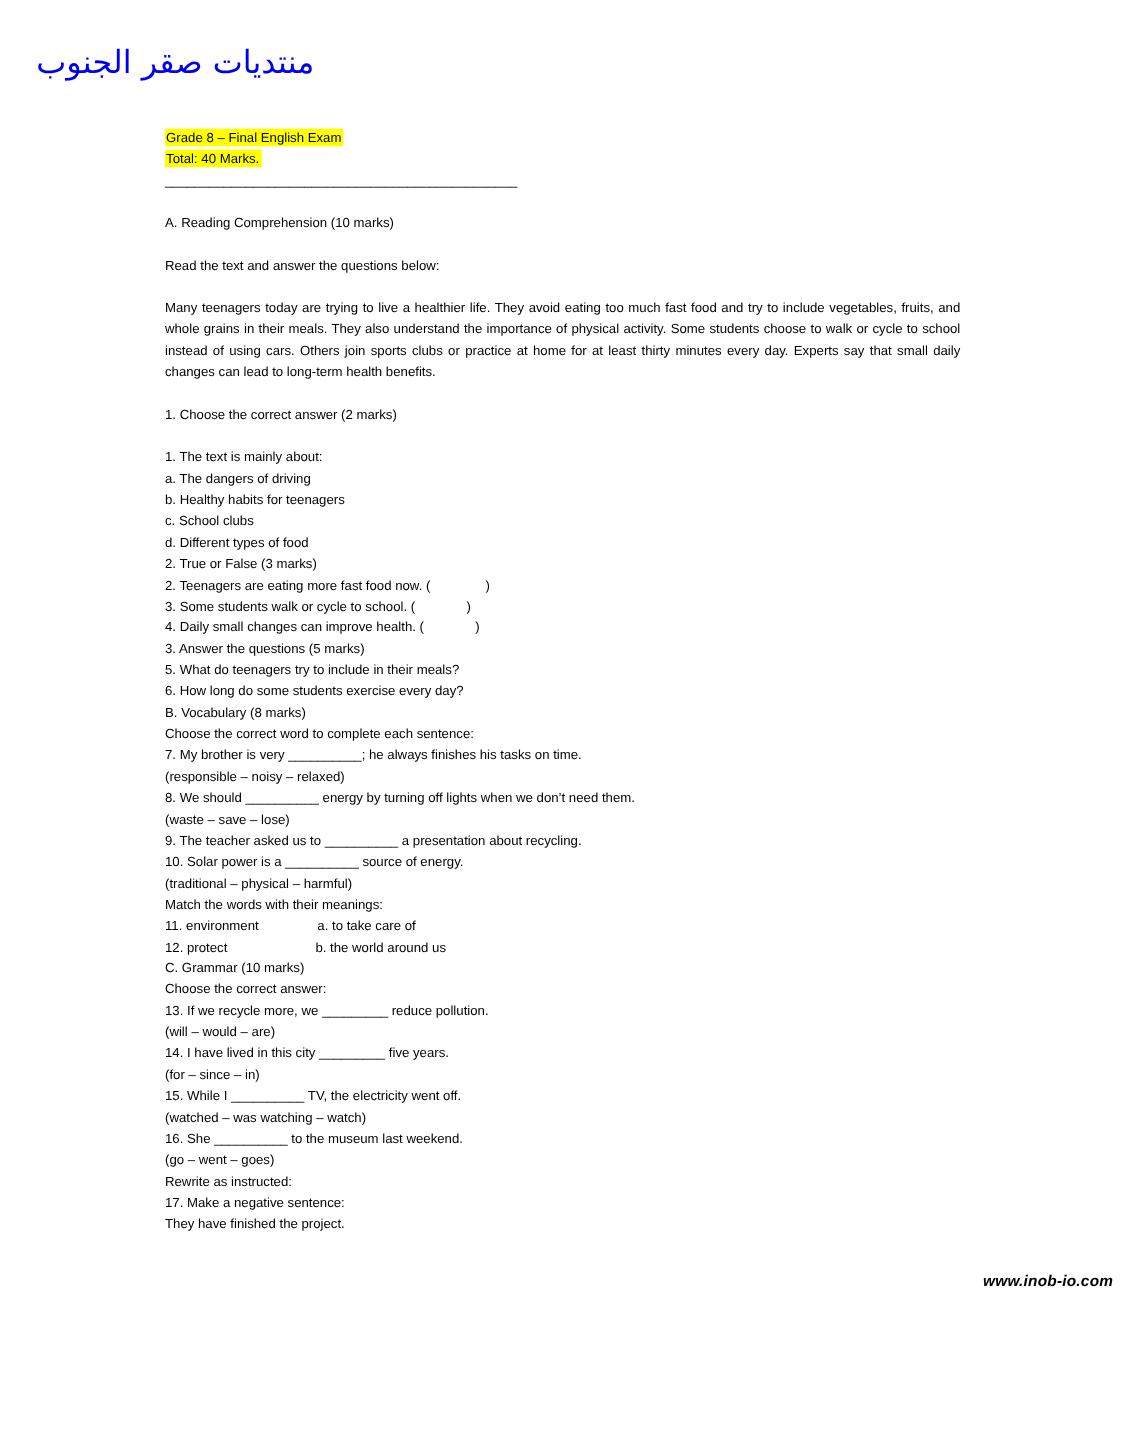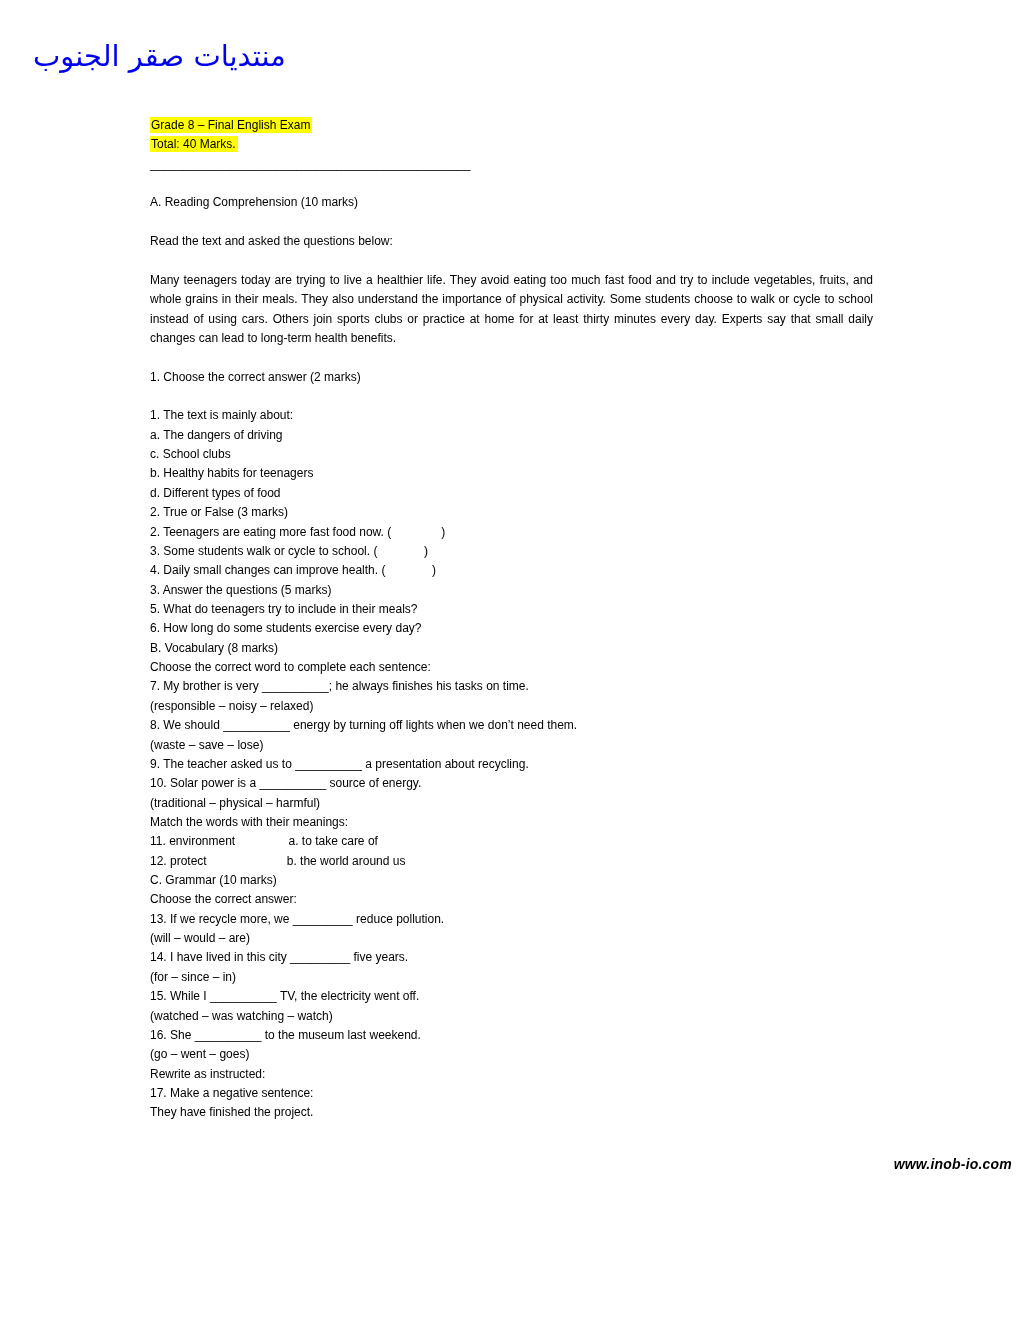--- a/index.html
+++ b/index.html
@@ -69,30 +69,30 @@
 
   <div class="arabic-header">منتديات صقر الجنوب</div>
 
   <div class="doc">
       <div class="line"><span class="hl">Grade 8 – Final English Exam</span></div>
       <div class="line"><span class="hl">Total: 40 Marks.</span></div>
       <div class="line">________________________________________________</div>
       <div class="line blank"></div>
       <div class="line">A. Reading Comprehension (10 marks)</div>
       <div class="line blank"></div>
-      <div class="line">Read the text and asked the questions below:</div>
+      <div class="line">Read the text and answer the questions below:</div>
       <div class="line blank"></div>
       <div class="para">Many teenagers today are trying to live a healthier life. They avoid eating too much fast food and try to include vegetables, fruits, and whole grains in their meals. They also understand the importance of physical activity. Some students choose to walk or cycle to school instead of using cars. Others join sports clubs or practice at home for at least thirty minutes every day. Experts say that small daily changes can lead to long-term health benefits.</div>
       <div class="line blank"></div>
       <div class="line">1. Choose the correct answer (2 marks)</div>
       <div class="line blank"></div>
       <div class="line">1. The text is mainly about:</div>
       <div class="line">a. The dangers of driving</div>
+      <div class="line">b. Healthy habits for teenagers</div>
       <div class="line">c. School clubs</div>
-      <div class="line">b. Healthy habits for teenagers</div>
       <div class="line">d. Different types of food</div>
       <div class="line">2. True or False (3 marks)</div>
       <div class="line">2. Teenagers are eating more fast food now. (               )</div>
       <div class="line">3. Some students walk or cycle to school. (              )</div>
       <div class="line">4. Daily small changes can improve health. (              )</div>
       <div class="line">3. Answer the questions (5 marks)</div>
       <div class="line">5. What do teenagers try to include in their meals?</div>
       <div class="line">6. How long do some students exercise every day?</div>
       <div class="line">B. Vocabulary (8 marks)</div>
       <div class="line">Choose the correct word to complete each sentence:</div>

